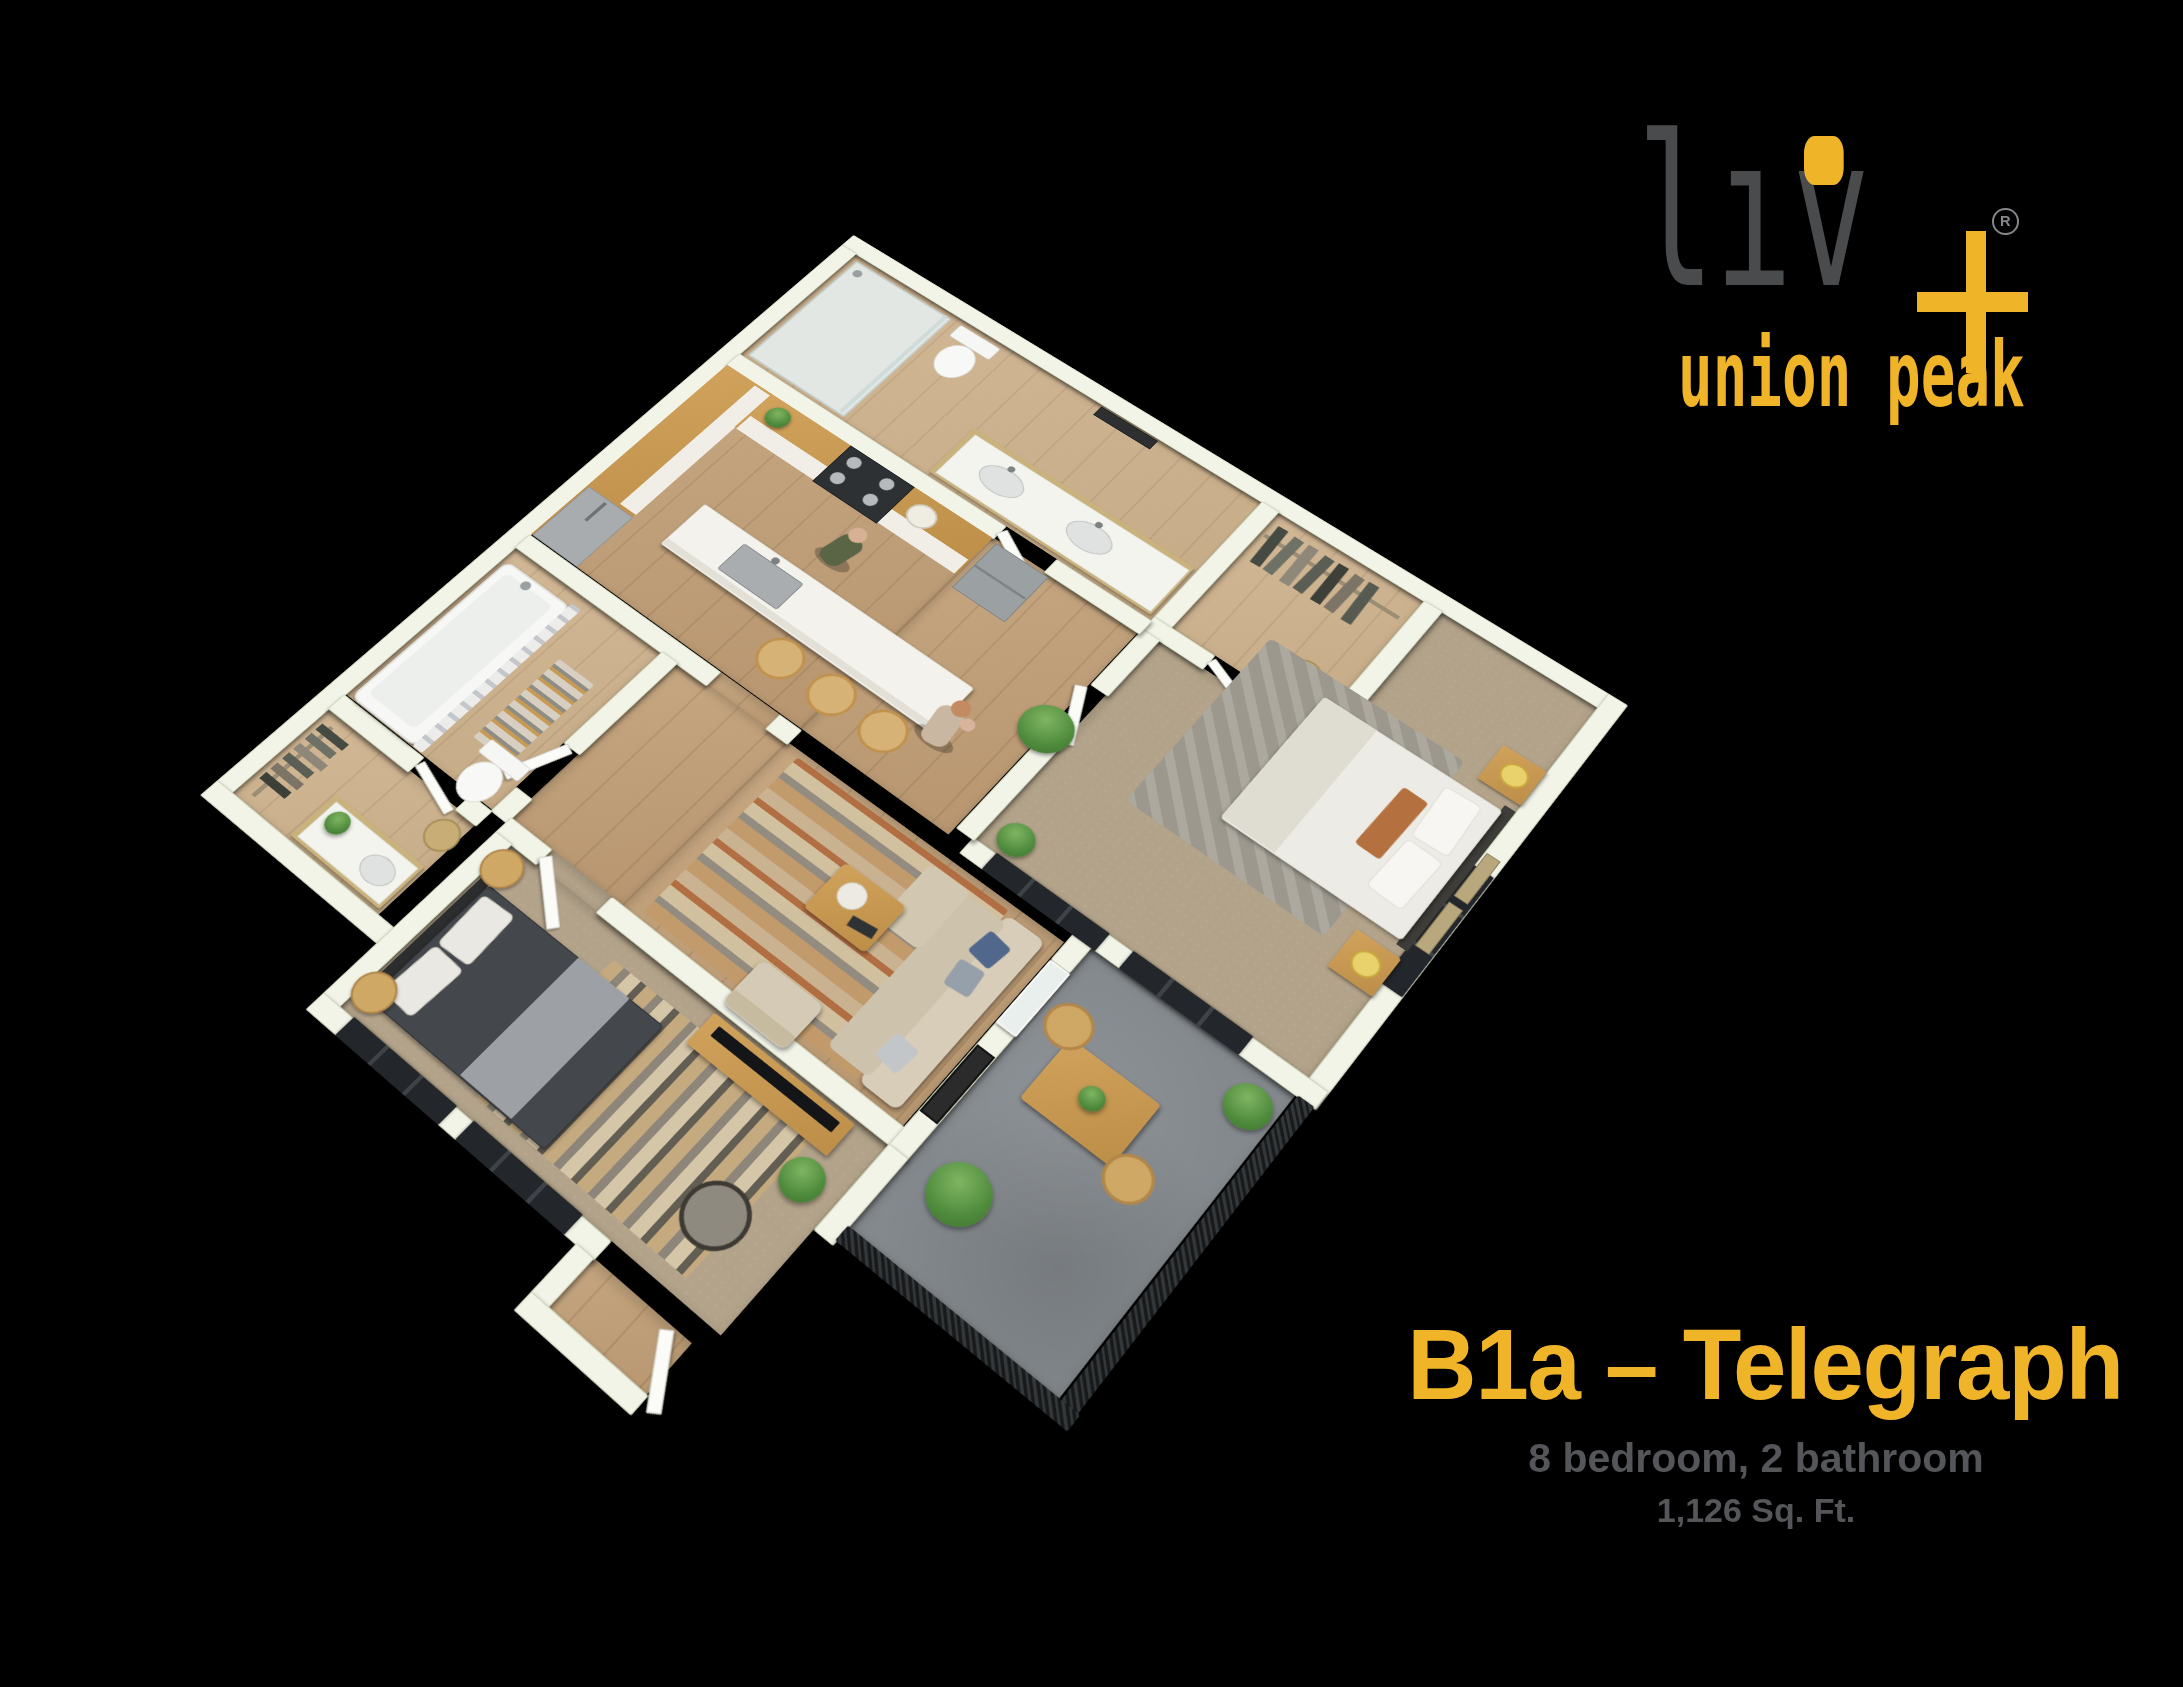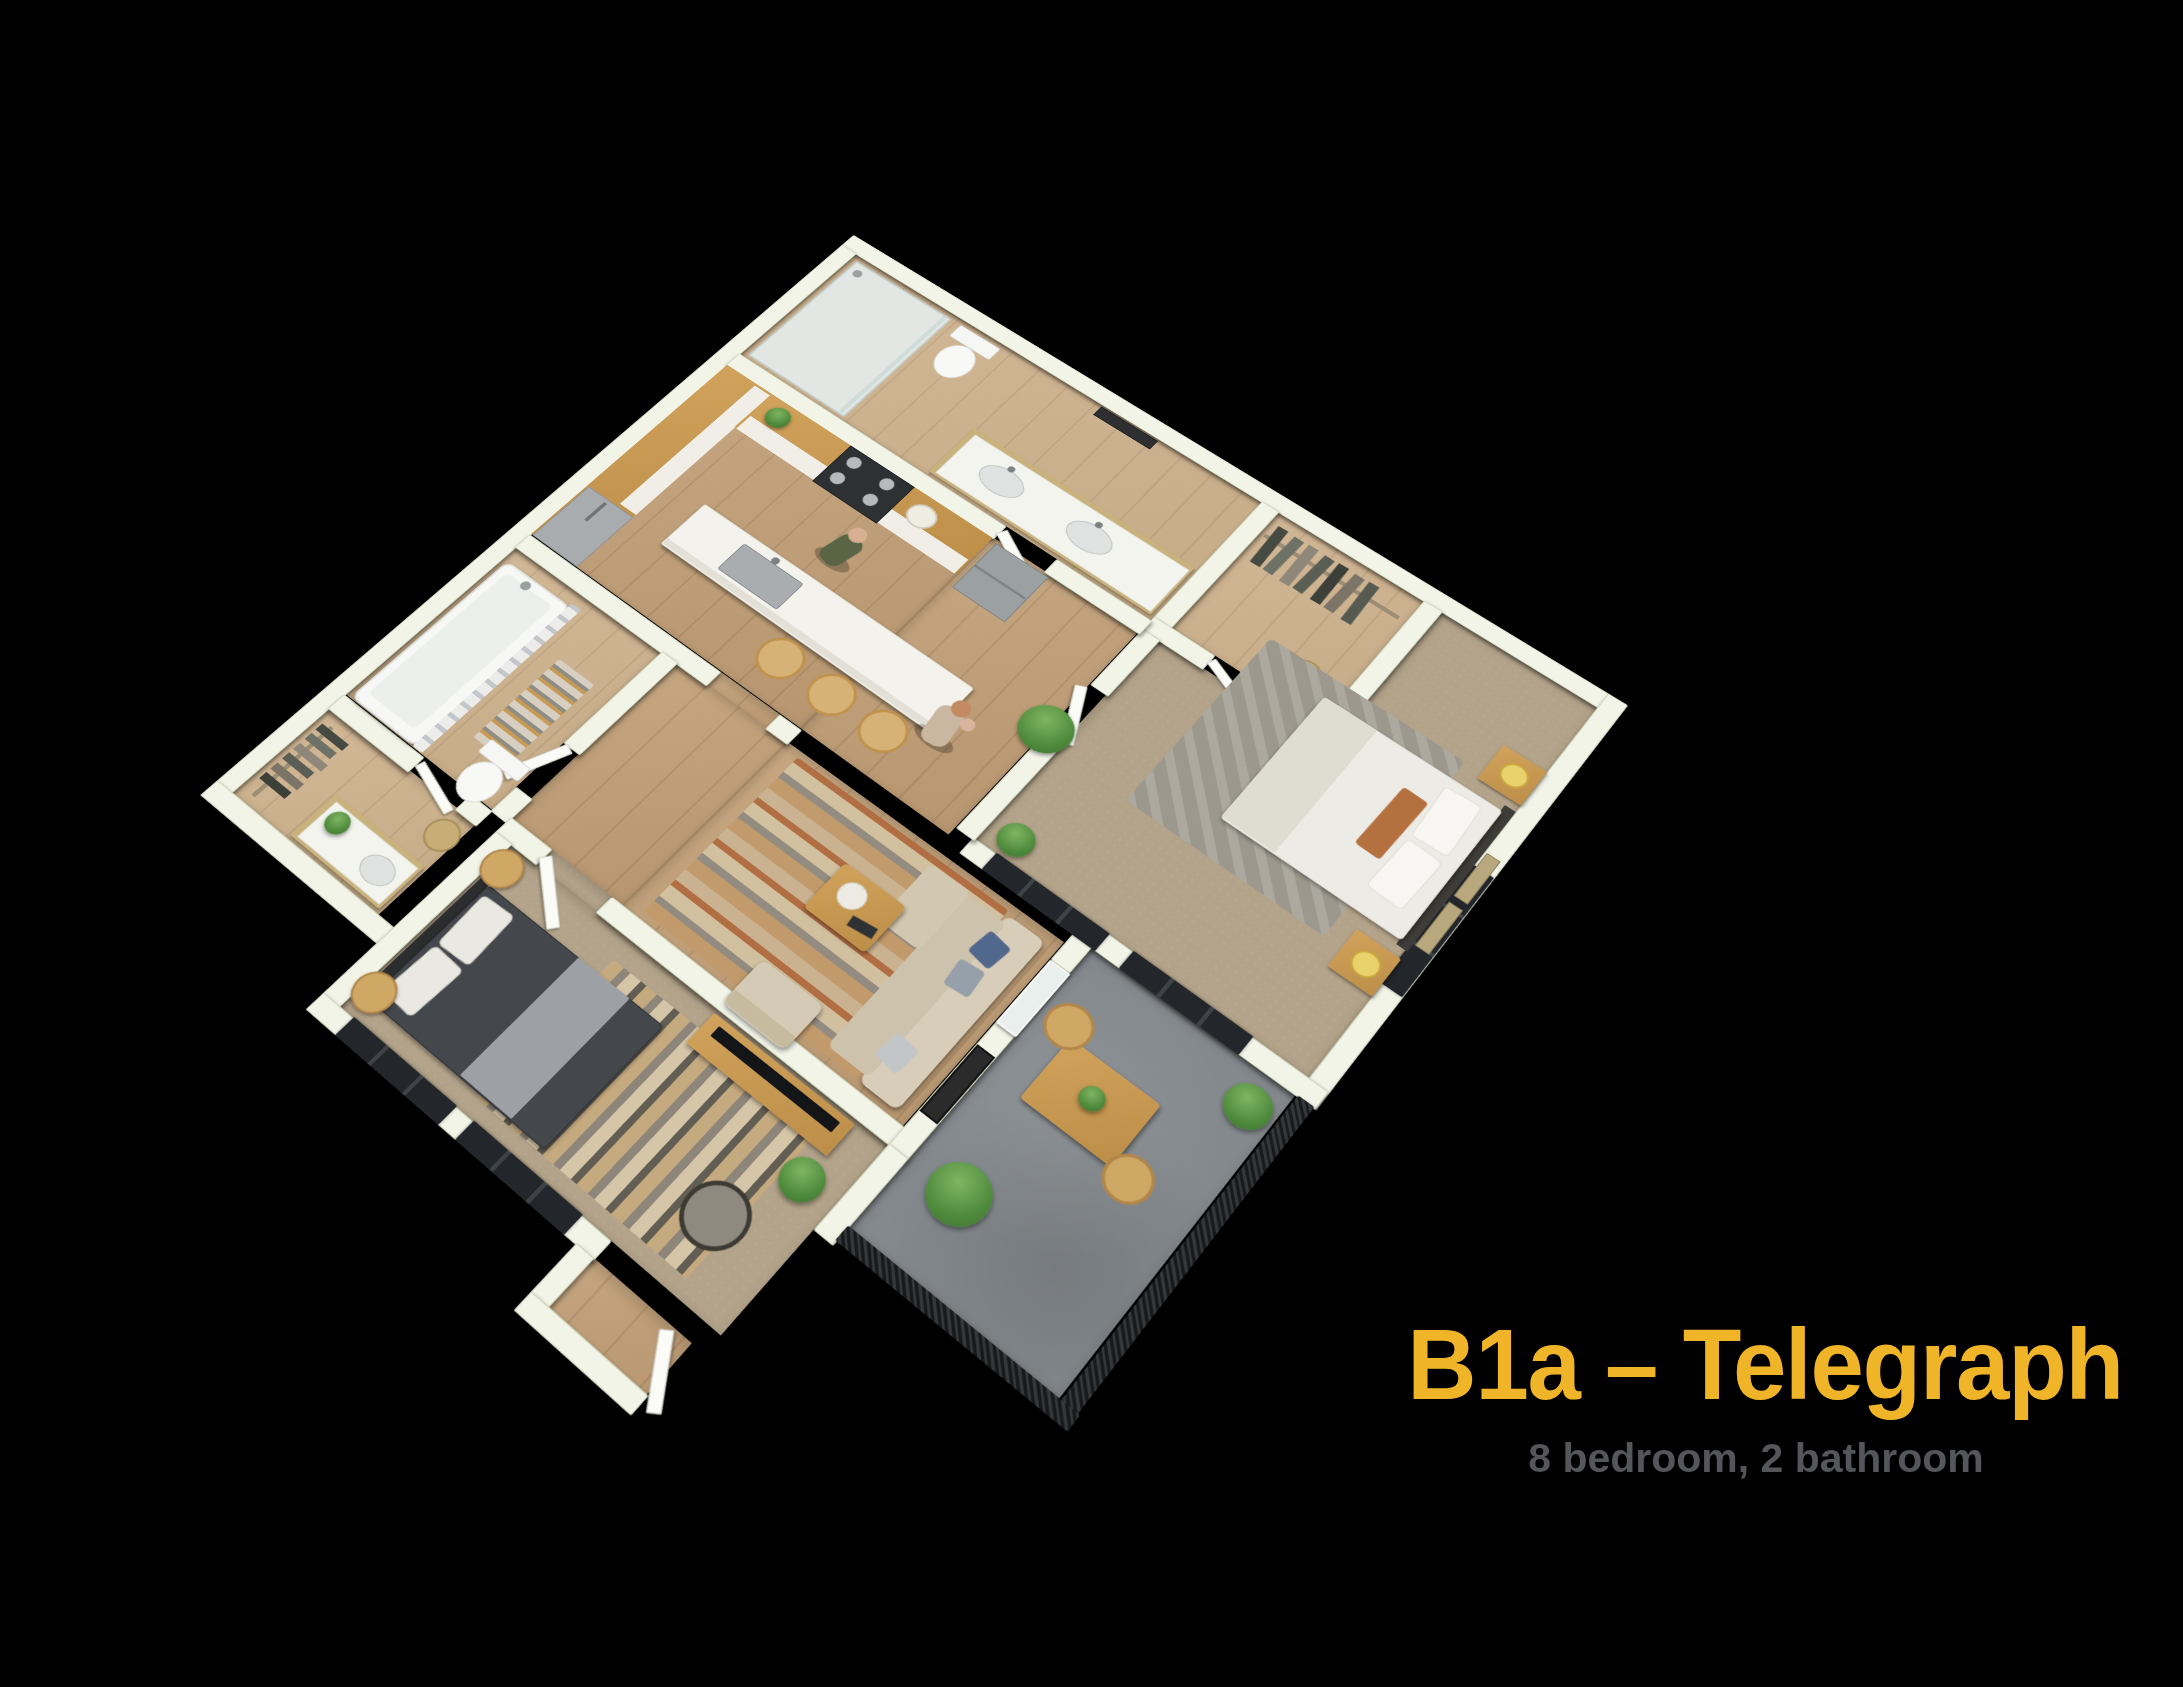--- a/index.html
+++ b/index.html
@@ -275,20 +275,29 @@
     <div class="fu cir" style="left:257px;top:818px;width:38px;height:38px;background:#d0a866;border:2.6px solid #b3874a;box-shadow:1.3px 1.3px 3.3px rgba(0,0,0,.35)"></div>
     <div class="fu cir" style="left:259px;top:982px;width:38px;height:38px;background:#d0a866;border:2.6px solid #b3874a;box-shadow:1.3px 1.3px 3.3px rgba(0,0,0,.35)"></div>
     <div class="fu wd-f" style="left:529px;top:820px;width:165px;height:38px;border-radius:2.6px;box-shadow:1.3px 2px 4px rgba(0,0,0,.4)"></div>
     <div class="fu" style="left:541px;top:827px;width:142px;height:12px;background:#141517;border-radius:1.3px"></div>
     <div class="fu cir" style="left:625px;top:928px;width:54px;height:54px;background:#8e8a80;border:4.6px solid #3c3a33"></div>
     <div class="plant" style="left:671px;top:867px;width:41px;height:41px"></div>
 
   </div>
   </div>
 
+  <div class="logo">
+    <div class="liv"><span>l</span><span>ı</span><span>v</span></div>
+    <div class="liv-dot"></div>
+    <div class="plus-v"></div>
+    <div class="plus-h"></div>
+    <div class="rmark">R</div>
+    <div class="tagline">union peak</div>
+  </div>
 
   <div class="caption">
     <div class="cap-title">B1a – Telegraph</div>
     <div class="cap-sub">8 bedroom, 2 bathroom</div>
+    <div class="cap-area">1,126 Sq. Ft.</div>
   </div>
 
 </div>
 
 
 </body></html>

